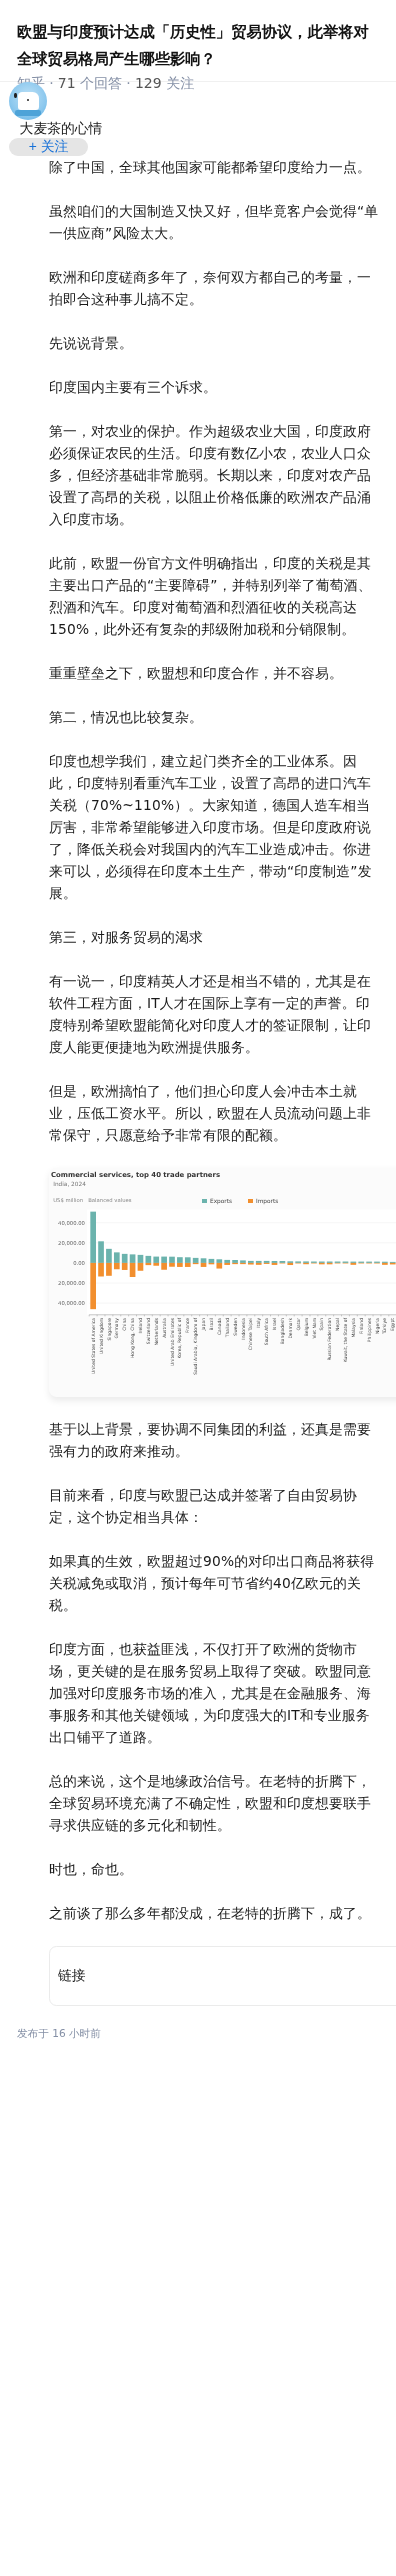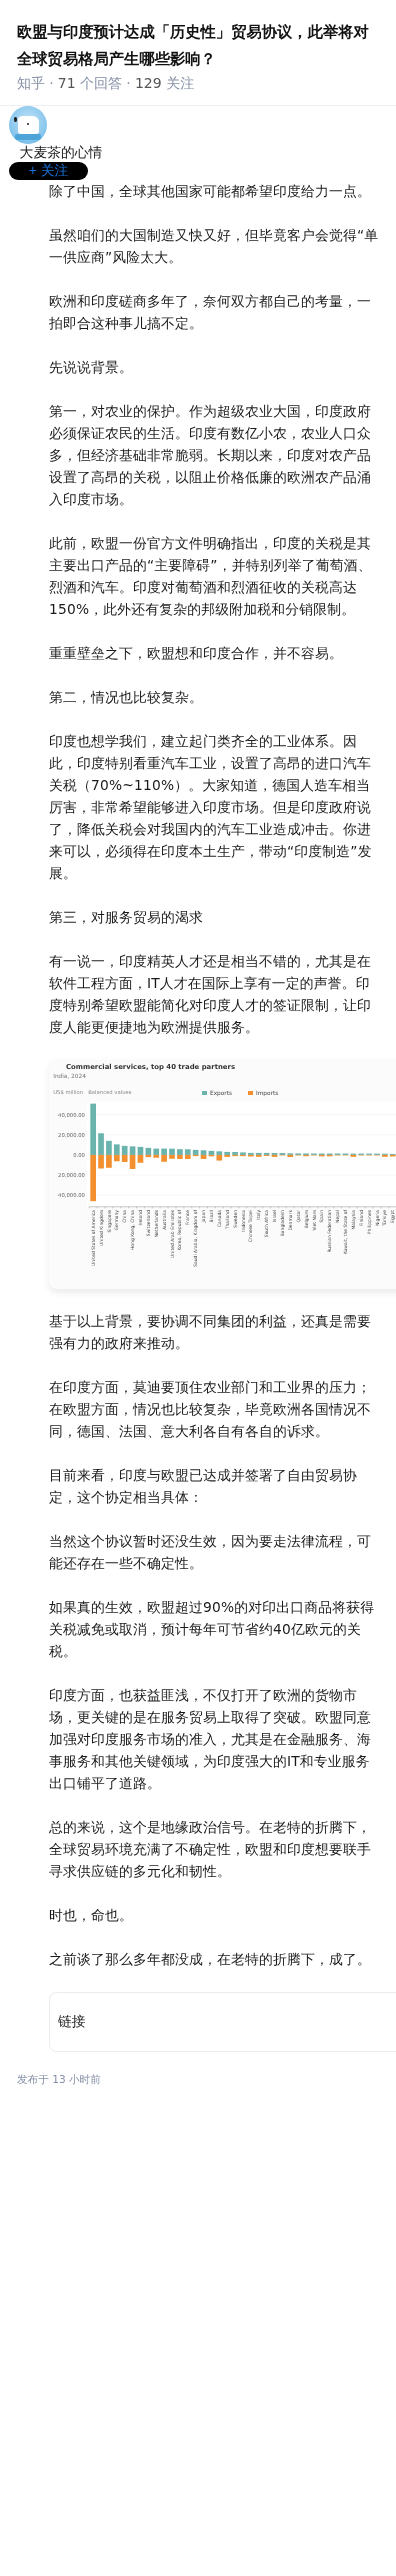--- a/index.html
+++ b/index.html
@@ -4,21 +4,21 @@
 <style>
   * { box-sizing: border-box; margin: 0; padding: 0; }
   html, body { background: #ffffff; }
   body {
     width: 397px;
     font-family: "DejaVu Sans", "Liberation Sans", sans-serif;
     color: #1a1a1a;
   }
   .question {
     padding: 19px 17px 0 17px;
-    height: 106px;
+    height: 82px;
     border-bottom: 0.5px solid #f0f0f0;
   }
   .q-title {
     font-size: 15.3px;
     font-weight: bold;
     line-height: 26.5px;
     color: #121212;
     letter-spacing: 0px;
   }
   .q-meta {
@@ -58,21 +58,21 @@
     background: #4ea3d8; border-radius: 2.1px;
   }
   .author-name {
     margin-left: 10.6px;
     font-size: 13.8px;
     color: #1a1a1a;
     flex: 1;
   }
   .follow-btn {
     width: 79px; height: 40px; border-radius: 20px;
-    background: #000000;
+    background: #e5e5e5;
     color: #1771d8;
     font-size: 13.8px;
     display: flex; align-items: center; justify-content: center;
     border: none;
     margin-right: 0px;
   }
   .content {
     padding: 0 17px;
     margin-left: 32px;
   }
@@ -87,21 +87,21 @@
     margin: 0 0 21px 0;
     width: 363px;
     height: 229px;
     background: #fbfbfb;
     border-radius: 7.4px;
     box-shadow: 0 3.2px 7.4px rgba(0,0,0,0.08);
     position: relative;
     overflow: hidden;
   }
   .chart-title {
-    position: absolute; left: 17px; top: 3.2px;
+    position: absolute; left: 2px; top: 3.2px;
     font-size: 6.9px; color: #333; font-weight: bold;
   }
   .chart-subtitle {
     position: absolute; left: 4.2px; top: 12.7px;
     font-size: 5.8px; color: #777;
   }
   .chart-units {
     position: absolute; left: 4.2px; top: 29px;
     font-size: 5.3px; color: #888;
   }
@@ -148,27 +148,29 @@
   <div class="author-name">大麦茶的心情</div>
   <button class="follow-btn">+ 关注</button>
 </div>
 
 <div class="content">
   <div id="paras-before">
       <p>除了中国，全球其他国家可能都希望印度给力一点。</p>
       <p>虽然咱们的大国制造又快又好，但毕竟客户会觉得“单一供应商”风险太大。</p>
       <p>欧洲和印度磋商多年了，奈何双方都自己的考量，一拍即合这种事儿搞不定。</p>
       <p>先说说背景。</p>
+      <p>印度国内主要有三个诉求。</p>
       <p>第一，对农业的保护。作为超级农业大国，印度政府必须保证农民的生活。印度有数亿小农，农业人口众多，但经济基础非常脆弱。长期以来，印度对农产品设置了高昂的关税，以阻止价格低廉的欧洲农产品涌入印度市场。</p>
       <p>此前，欧盟一份官方文件明确指出，印度的关税是其主要出口产品的“主要障碍”，并特别列举了葡萄酒、烈酒和汽车。印度对葡萄酒和烈酒征收的关税高达150%，此外还有复杂的邦级附加税和分销限制。</p>
       <p>重重壁垒之下，欧盟想和印度合作，并不容易。</p>
       <p>第二，情况也比较复杂。</p>
       <p>印度也想学我们，建立起门类齐全的工业体系。因此，印度特别看重汽车工业，设置了高昂的进口汽车关税（70%~110%）。大家知道，德国人造车相当厉害，非常希望能够进入印度市场。但是印度政府说了，降低关税会对我国内的汽车工业造成冲击。你进来可以，必须得在印度本土生产，带动“印度制造”发展。</p>
       <p>第三，对服务贸易的渴求</p>
       <p>有一说一，印度精英人才还是相当不错的，尤其是在软件工程方面，IT人才在国际上享有一定的声誉。印度特别希望欧盟能简化对印度人才的签证限制，让印度人能更便捷地为欧洲提供服务。</p>
+      <p>但是，欧洲搞怕了，他们担心印度人会冲击本土就业，压低工资水平。所以，欧盟在人员流动问题上非常保守，只愿意给予非常有限的配额。</p>
     </div>
 
   <div class="chart-card">
     <div class="chart-title">Commercial services, top 40 trade partners</div>
     <div class="chart-subtitle">India, 2024</div>
     <div class="chart-units">
       <span>US$ million</span>&nbsp;&nbsp;
       <span>Balanced values</span>
     </div>
     <div class="legend">
@@ -352,29 +354,27 @@
         <text x="652.6500000000001" y="283" transform="rotate(-90 652.6500000000001 283)" text-anchor="end" font-size="8.5" fill="#444" font-family="DejaVu Sans, sans-serif">Egypt</text>
         <rect x="659.186" y="177.1" width="10.728" height="1.9" fill="#6bb3ad"></rect>
         <rect x="659.186" y="179" width="10.728" height="1" fill="#f28f2e"></rect>
         <line x1="657.1" x2="657.1" y1="277" y2="280" stroke="#999"></line>
         <text x="667.5500000000001" y="283" transform="rotate(-90 667.5500000000001 283)" text-anchor="end" font-size="8.5" fill="#444" font-family="DejaVu Sans, sans-serif">Mexico</text>
       </svg>
   </div>
 
   <div id="paras-after">
       <p>基于以上背景，要协调不同集团的利益，还真是需要强有力的政府来推动。</p>
-      <p>在印度方面，莫迪要顶住农业部门和工业界的压力；在欧盟方面，情况也比较复杂，毕竟欧洲各国情况不同，德国、法国、意大利各自有各自的诉求。</p>
       <p>目前来看，印度与欧盟已达成并签署了自由贸易协定，这个协定相当具体：</p>
-      <p>当然这个协议暂时还没生效，因为要走法律流程，可能还存在一些不确定性。</p>
       <p>如果真的生效，欧盟超过90%的对印出口商品将获得关税减免或取消，预计每年可节省约40亿欧元的关税。</p>
       <p>印度方面，也获益匪浅，不仅打开了欧洲的货物市场，更关键的是在服务贸易上取得了突破。欧盟同意加强对印度服务市场的准入，尤其是在金融服务、海事服务和其他关键领域，为印度强大的IT和专业服务出口铺平了道路。</p>
       <p>总的来说，这个是地缘政治信号。在老特的折腾下，全球贸易环境充满了不确定性，欧盟和印度想要联手寻求供应链的多元化和韧性。</p>
       <p>时也，命也。</p>
       <p>之前谈了那么多年都没成，在老特的折腾下，成了。</p>
     </div>
 
   <div class="link-card">
     <span>链接</span>
   </div>
 </div>
 
-<div class="publish">发布于  13 小时前</div>
+<div class="publish">发布于  16 小时前</div>
 
 
 </body></html>

